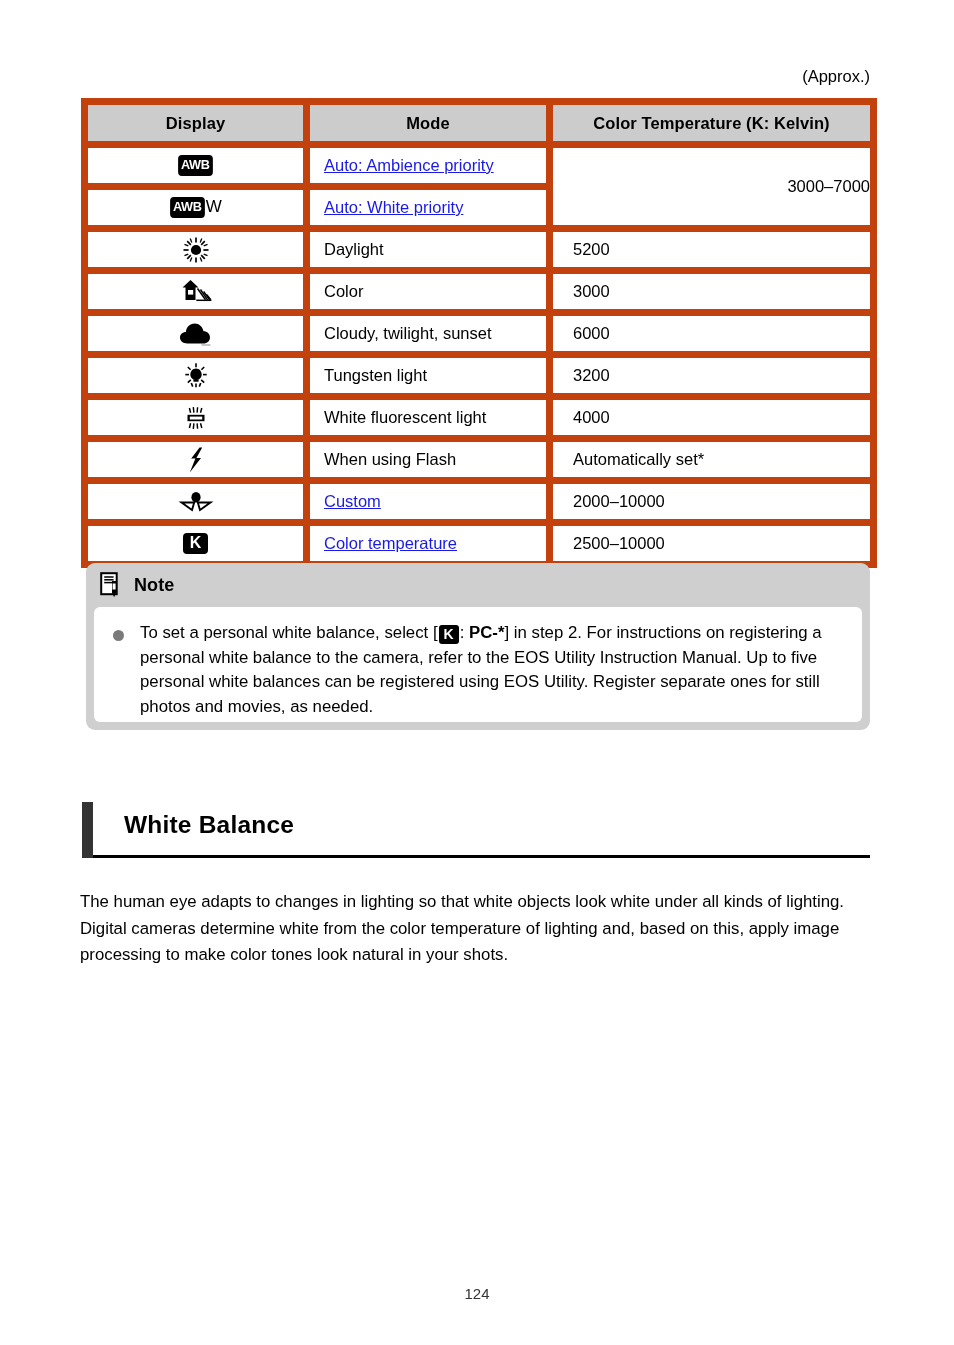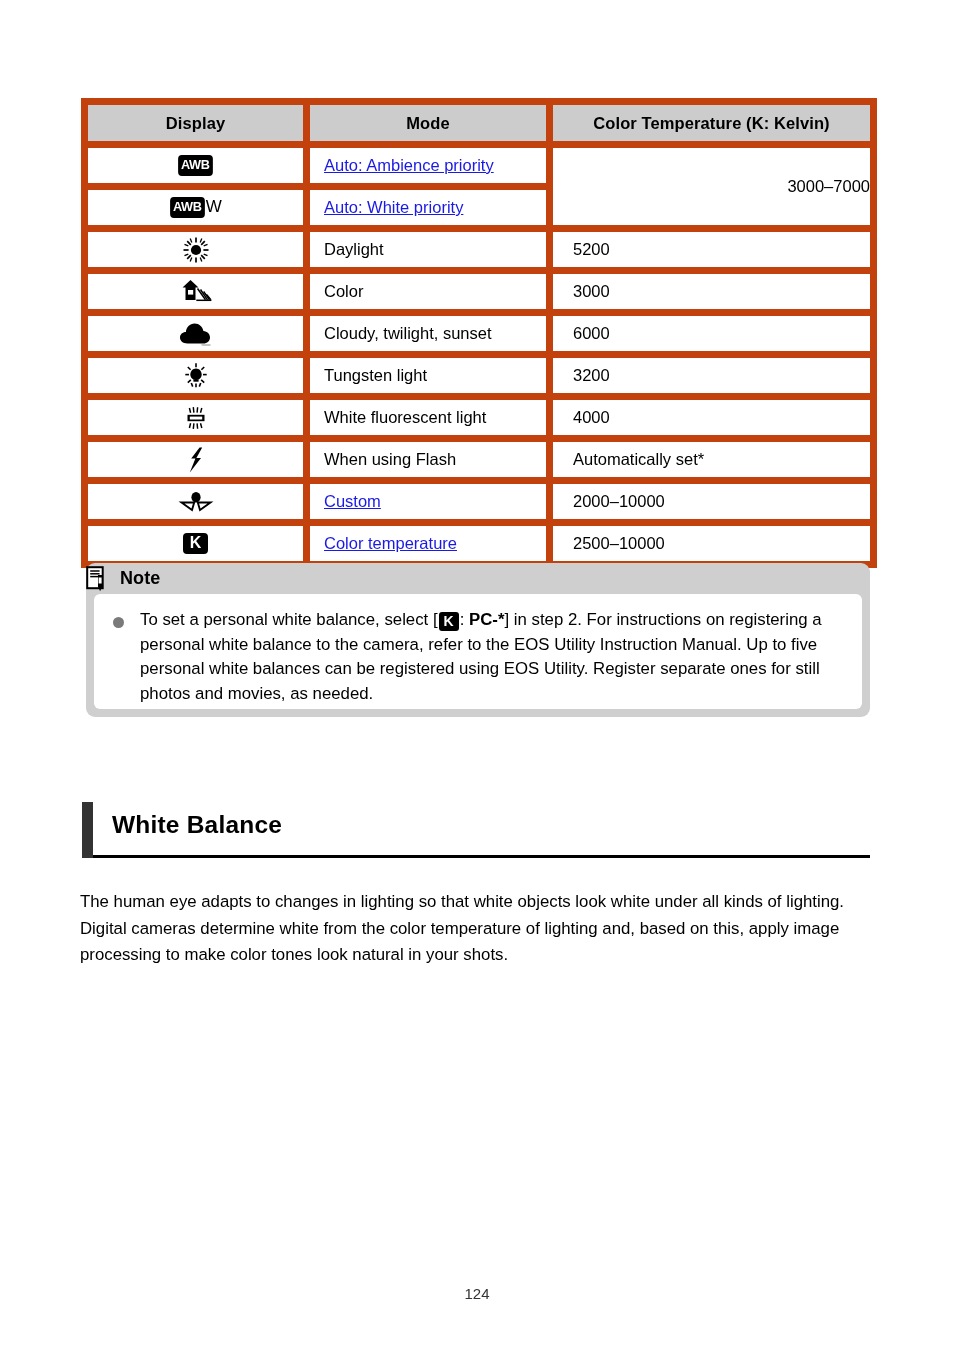--- a/index.html
+++ b/index.html
@@ -138,23 +138,24 @@
   .note-box {
     position: absolute;
     left: 86px;
     top: 563px;
     width: 784px;
     background: #cfcfcf;
     border-radius: 9px;
     padding: 0;
   }
   .note-head {
-    height: 31px;
+    height: 44px;
     display: flex;
     align-items: center;
+    padding-left: 14px;
   }
   .note-head-title {
     font-size: 18px;
     font-weight: bold;
     margin-left: 13px;
     letter-spacing: 0.1px;
   }
   .note-body {
     background: #ffffff;
     border-radius: 6px;
@@ -205,21 +206,21 @@
   .section-bar {
     position: absolute;
     left: 0;
     top: 0;
     width: 11px;
     height: 56px;
     background: #333333;
   }
   .section-title {
     position: absolute;
-    left: 30px;
+    left: 42px;
     top: 9px;
     font-size: 24.5px;
     font-weight: bold;
     letter-spacing: 0.2px;
   }
   .section-rule {
     position: absolute;
     left: 11px;
     top: 53px;
     width: 777px;
@@ -246,20 +247,21 @@
     text-align: center;
     font-size: 15px;
     color: #333;
   }
 </style>
 </head>
 <body>
 
 <div class="page">
 
+  <div class="approx">(Approx.)</div>
 
   <table class="wb-table">
     <colgroup>
       <col class="col-display">
       <col class="col-mode">
       <col class="col-temp">
     </colgroup>
     <thead>
       <tr>
         <th>Display</th>

